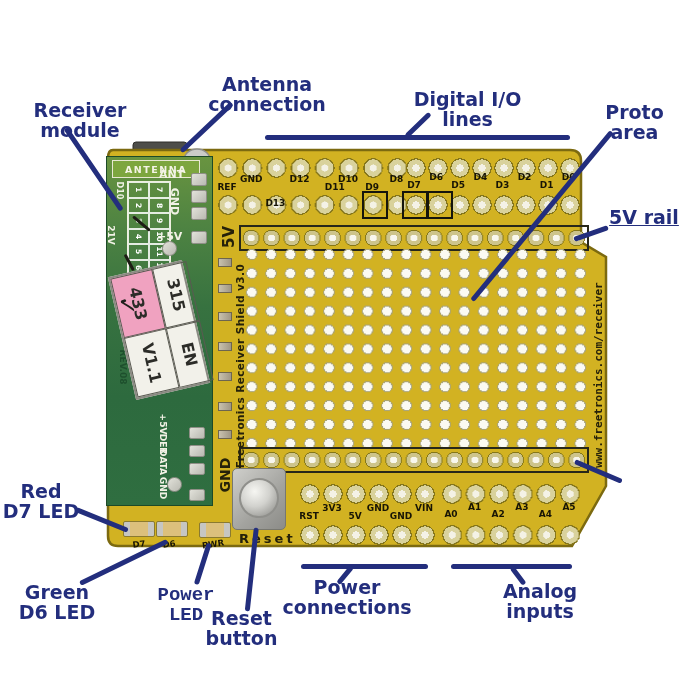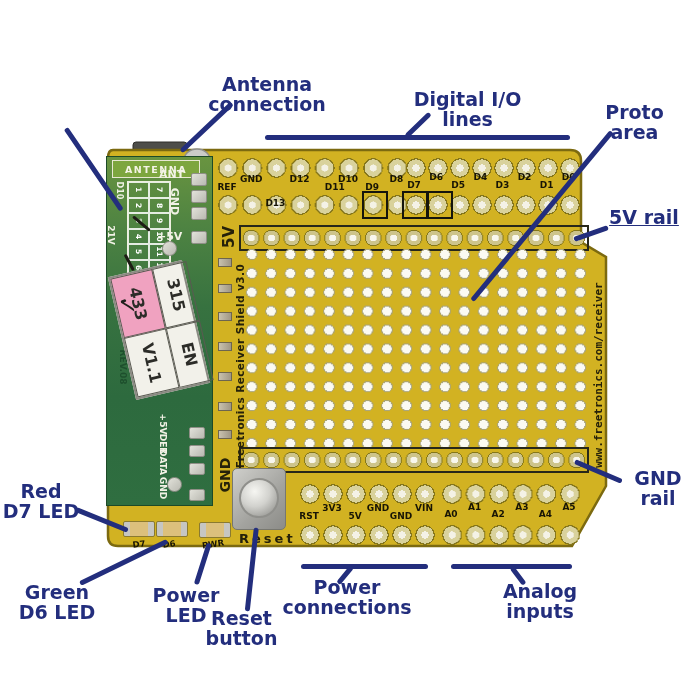--- a/index.html
+++ b/index.html
@@ -255,27 +255,27 @@
       <div class="cline" style="left: 76px; top: 507px; width: 56px; transform: rotate(22deg);"></div>
       <div class="cline" style="left: 80px; top: 581px; width: 97px; transform: rotate(-25.8deg);"></div>
       <div class="cline" style="left: 196px; top: 582px; width: 43px; transform: rotate(-72.4deg);"></div>
       <div class="cline" style="left: 247px; top: 609px; width: 84px; transform: rotate(-83.8deg);"></div>
       <div class="cline" style="left: 301px; top: 564px; width: 127px; transform: rotate(0deg);"></div>
       <div class="cline" style="left: 338px; top: 581px; width: 22px; transform: rotate(-50.5deg);"></div>
       <div class="cline" style="left: 451px; top: 564px; width: 121px; transform: rotate(0deg);"></div>
       <div class="cline" style="left: 512px; top: 565px; width: 21px; transform: rotate(53.1deg);"></div>
     </div>
 
+  <div class="callout" style="left:0px;top:100px;width:160px;">Receiver module</div>
   <div class="callout" style="left:172px;top:74px;width:190px;">Antenna connection</div>
   <div class="callout" style="left:390px;top:89px;width:155px;">Digital I/O lines</div>
   <div class="callout" style="left:582px;top:102px;width:105px;">Proto area</div>
   <div class="callout" style="left:608px;top:207px;width:72px;text-decoration:underline;">5V rail</div>
-  <div class="callout" style="left:616px;top:468px;width:84px;">GND rail</div>
   <div class="callout" style="left:0px;top:481px;width:82px;">Red</div>
   <div class="callout" style="left:0px;top:501px;width:82px;">D7 LED</div>
   <div class="callout" style="left:14px;top:582px;width:86px;">Green</div>
   <div class="callout" style="left:14px;top:602px;width:86px;">D6 LED</div>
-  <div class="callout" style="left:136px;top:585px;width:100px;">Power LED</div>
+  <div class="callout" style="left:136px;top:585px;width:100px;font-family:Liberation Mono, monospace;">Power LED</div>
   <div class="callout" style="left:179px;top:608px;width:125px;">Reset button</div>
   <div class="callout" style="left:254px;top:577px;width:186px;">Power connections</div>
   <div class="callout" style="left:473px;top:581px;width:134px;">Analog inputs</div>
 
 </div>
 
 </body></html>

